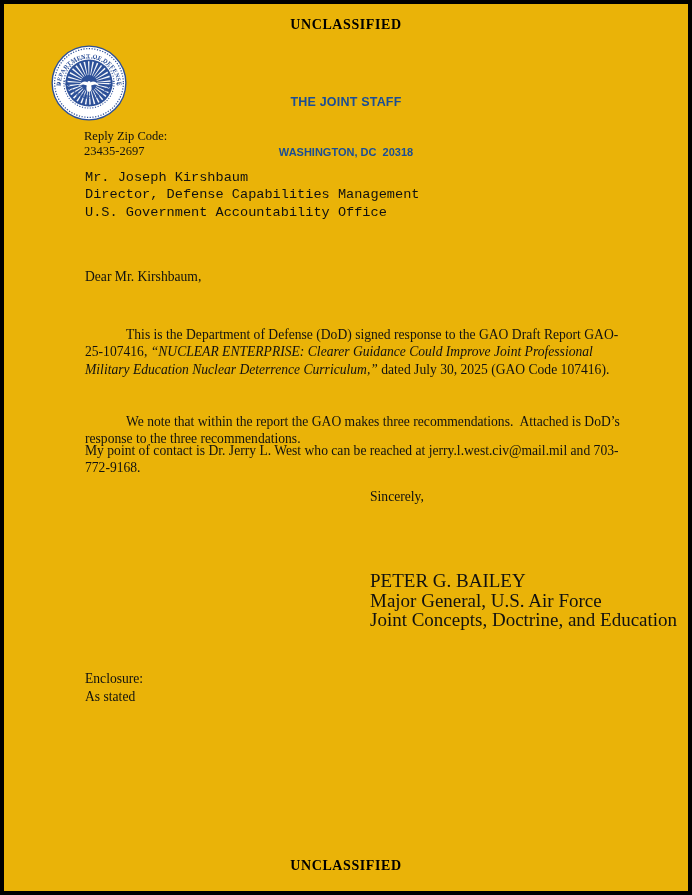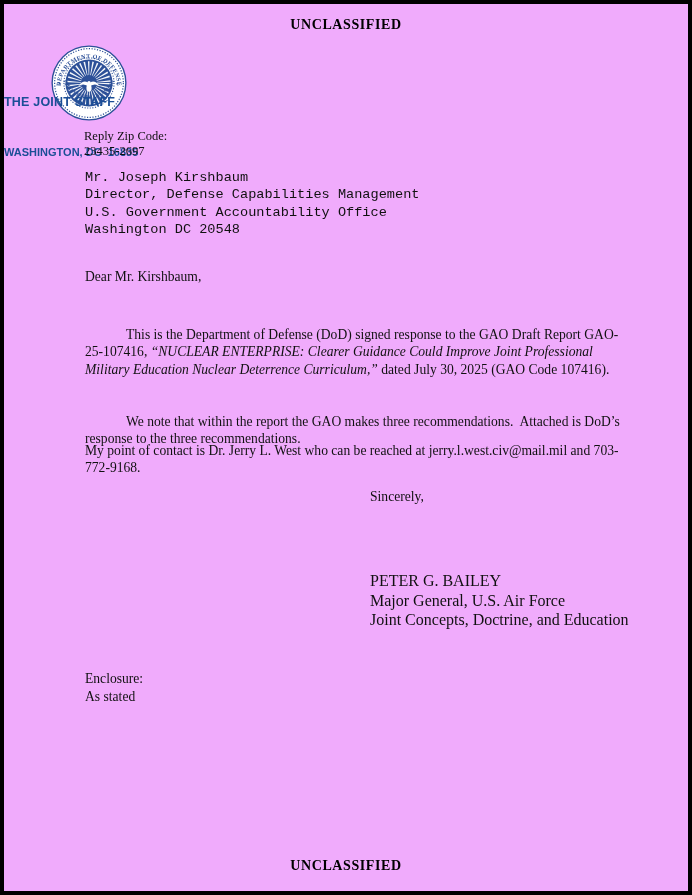--- a/index.html
+++ b/index.html
@@ -1,20 +1,20 @@
 <!DOCTYPE html>
 <html><head>
 <meta charset="utf-8">
 <style>
   html,body { margin:0; padding:0; background:#888; }
   .page {
     position: relative;
     width: 692px;
     height: 895px;
-    background: #f0abfc;
+    background: #eab308;
     border: 4px solid #000000;
     box-sizing: border-box;
     font-family: "Liberation Serif", serif;
     color: #111;
     overflow: hidden;
   }
   .classification {
     position: absolute;
     left: 0; right: 0;
     text-align: center;
@@ -24,20 +24,21 @@
     color: #000;
   }
   .classification.top { top: 13px; }
   .classification.bottom { top: 854px; }
 
   .seal-wrap { position: absolute; left: 47px; top: 41px; width: 76px; height: 76px; }
 
   .letterhead {
     position: absolute;
     top: 55px; left: 0; right: 0;
+    text-align: center;
     font-family: "Liberation Sans", sans-serif;
     font-weight: bold;
     color: #1b4e96;
     white-space: pre;
   }
   .letterhead .org  { font-size: 12.5px; letter-spacing: 0.2px; }
   .letterhead .addr { font-size: 11px; margin-top: 1px; }
 
   .reply-zip {
     position: absolute;
@@ -68,21 +69,21 @@
   .digsig .details {
     position: absolute; left: 89px; top: 0px;
     font-size: 6.4px; line-height: 7.4px;
     color: #4a4a4a; letter-spacing: 0; white-space: nowrap;
   }
   .digsig .flourish {
     position: absolute; left: 60px; top: -6px;
     pointer-events: none;
   }
 
-  .signer { position: absolute; left: 366px; top: 567px; font-size: 16px; line-height: 19.6px; }
+  .signer { position: absolute; left: 366px; top: 567px; font-size: 19px; line-height: 19.6px; }
 
   .enclosure { top: 666px; line-height: 18px; }
 </style>
 </head>
 <body>
 
 <div class="page">
 
   <div class="classification top">UNCLASSIFIED</div>
 
@@ -107,33 +108,32 @@
       <text font-size="7" font-weight="bold" fill="#2d5098" font-family="Liberation Serif, serif" letter-spacing="0.3">
         <textPath href="#arcBot" startOffset="50%" text-anchor="middle">UNITED STATES OF AMERICA</textPath>
       </text>
       <text x="9" y="53" font-size="5.5" fill="#2d5098">★</text>
       <text x="85" y="53" font-size="5.5" fill="#2d5098">★</text>
     </svg>
   </div>
 
   <div class="letterhead">
     <div class="org">THE JOINT STAFF</div>
-    <div class="addr">WASHINGTON, DC  16835</div>
+    <div class="addr">WASHINGTON, DC  20318</div>
   </div>
 
   <div class="reply-zip">
     <div>Reply Zip Code:</div>
     <div>23435-2697</div>
   </div>
 
   <div class="block recipient">
     <div>Mr. Joseph Kirshbaum</div>
     <div>Director, Defense Capabilities Management</div>
     <div>U.S. Government Accountability Office</div>
-    <div>Washington DC 20548</div>
   </div>
 
   <div class="block salutation">Dear Mr. Kirshbaum,</div>
 
   <div class="block para indent p1"><span>This is the Department of Defense (DoD) signed response to the GAO Draft Report GAO-25-107416, </span><span class="it">“NUCLEAR ENTERPRISE: Clearer Guidance Could Improve Joint Professional Military Education Nuclear Deterrence Curriculum,”</span><span> dated July 30, 2025 (GAO Code 107416).</span></div>
 
   <div class="block para indent p2">We note that within the report the GAO makes three recommendations.  Attached is DoD’s response to the three recommendations.</div>
 
   <div class="block para p3">My point of contact is Dr. Jerry L. West who can be reached at jerry.l.west.civ@mail.mil and 703-772-9168.</div>
 

